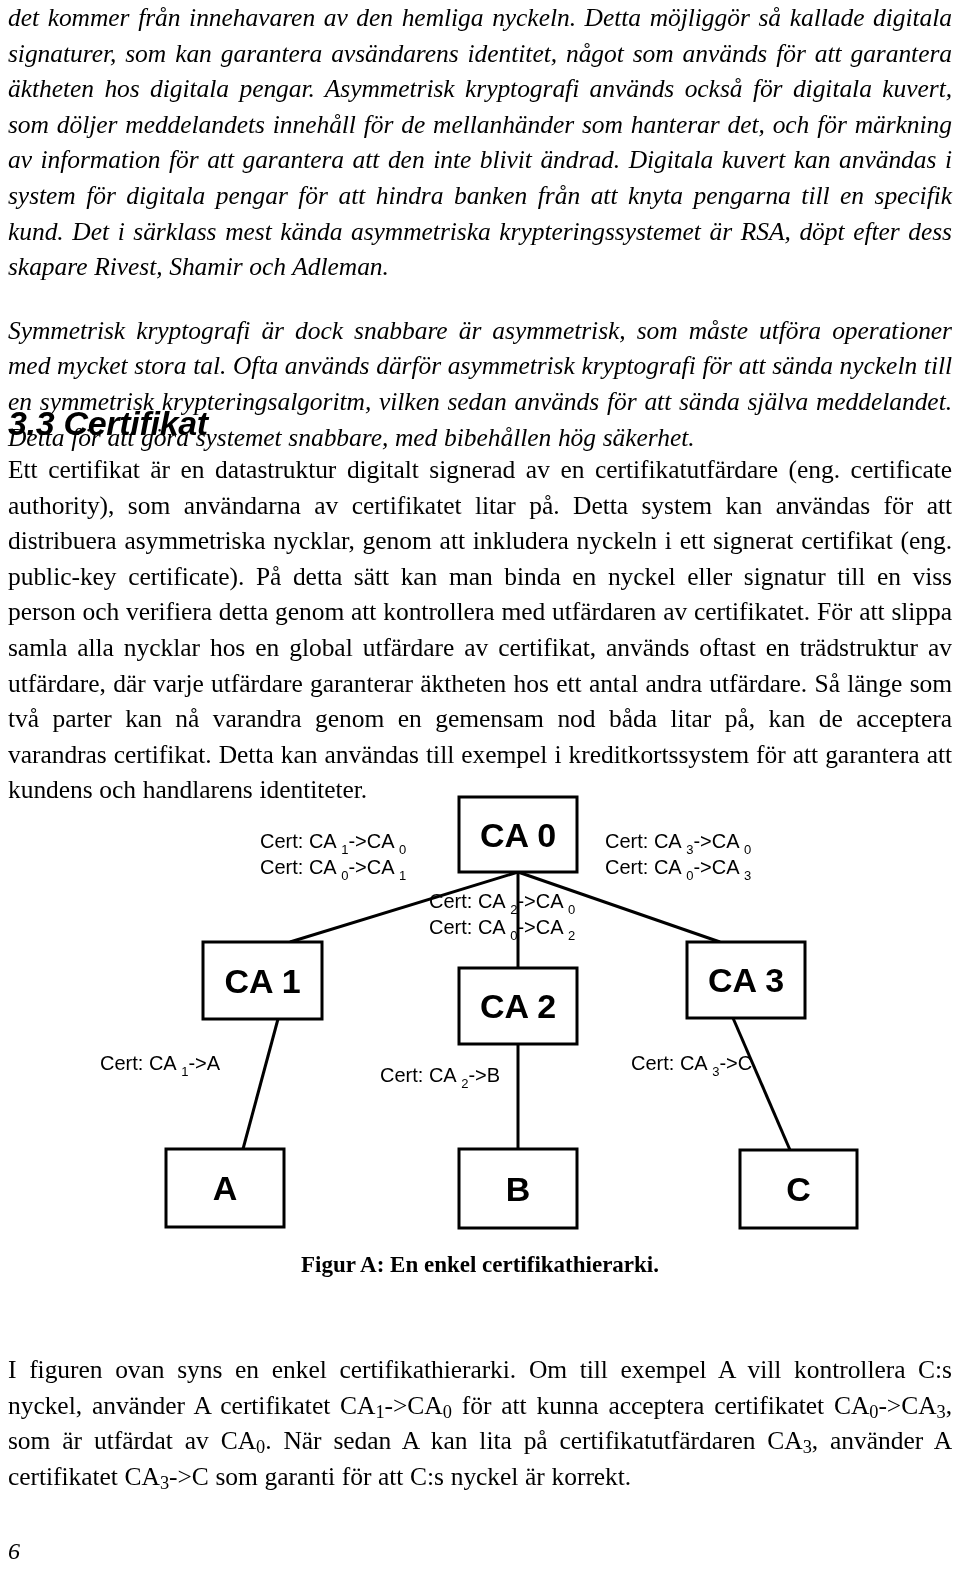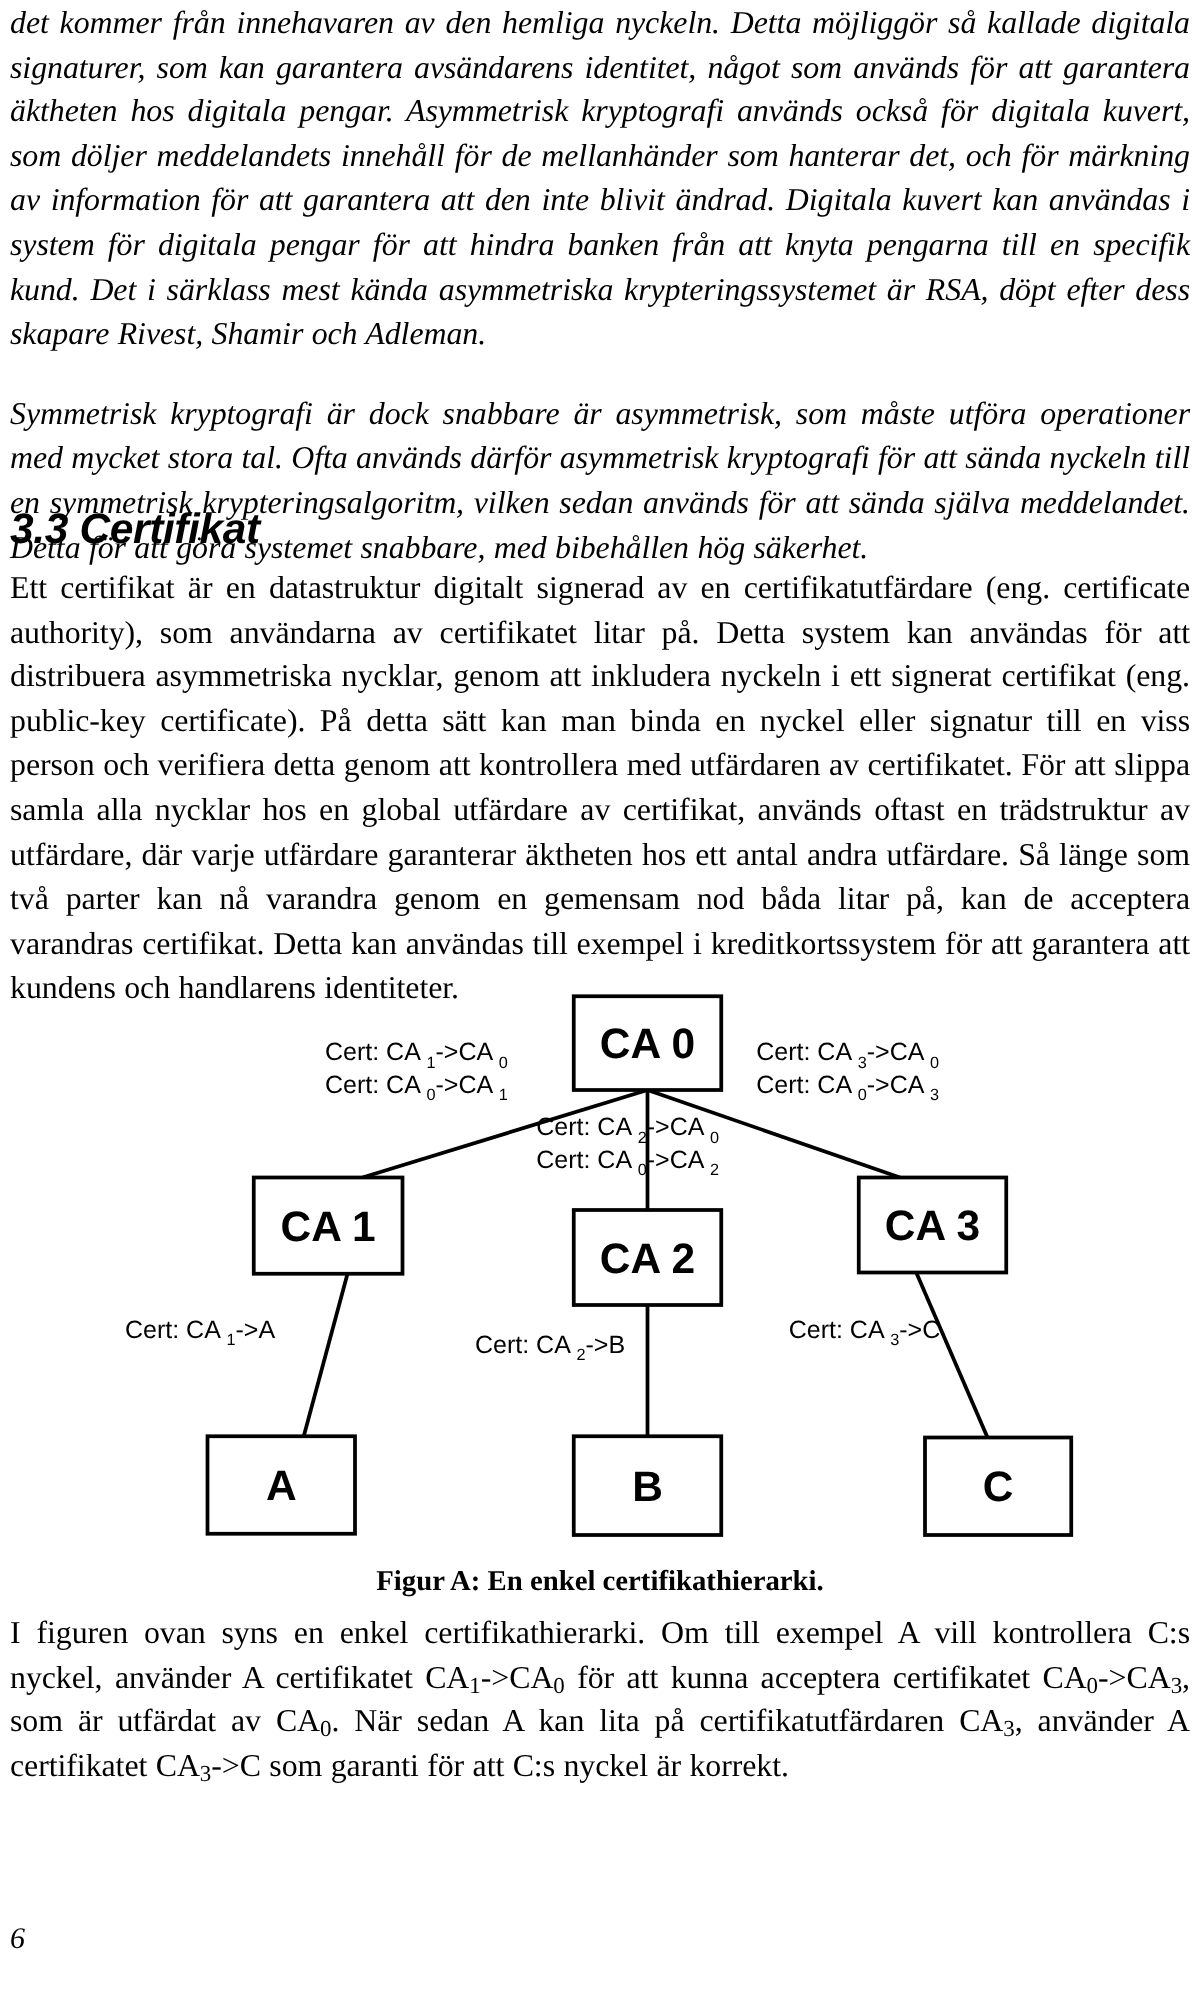--- a/index.html
+++ b/index.html
@@ -75,21 +75,21 @@
     width: 960px;
     text-align: center;
     font-size: 23px;
     font-weight: bold;
     font-family: "Liberation Serif", "DejaVu Serif", serif;
   }
 
   .after-figure {
     position: absolute;
     left: 8px;
-    top: 1288px;
+    top: 1352px;
     width: 944px;
   }
 
   
   .footer {
     position: absolute;
     left: 8px;
     right: 8px;
     top: 1538px;
     height: 36px;

